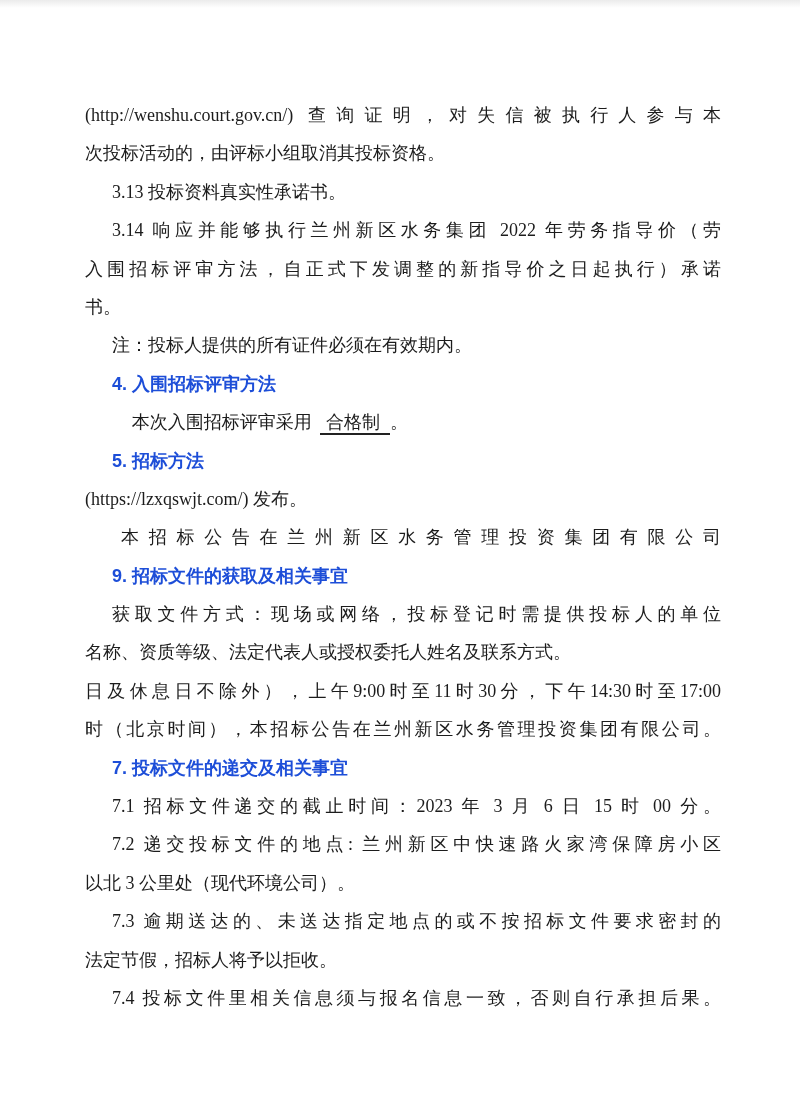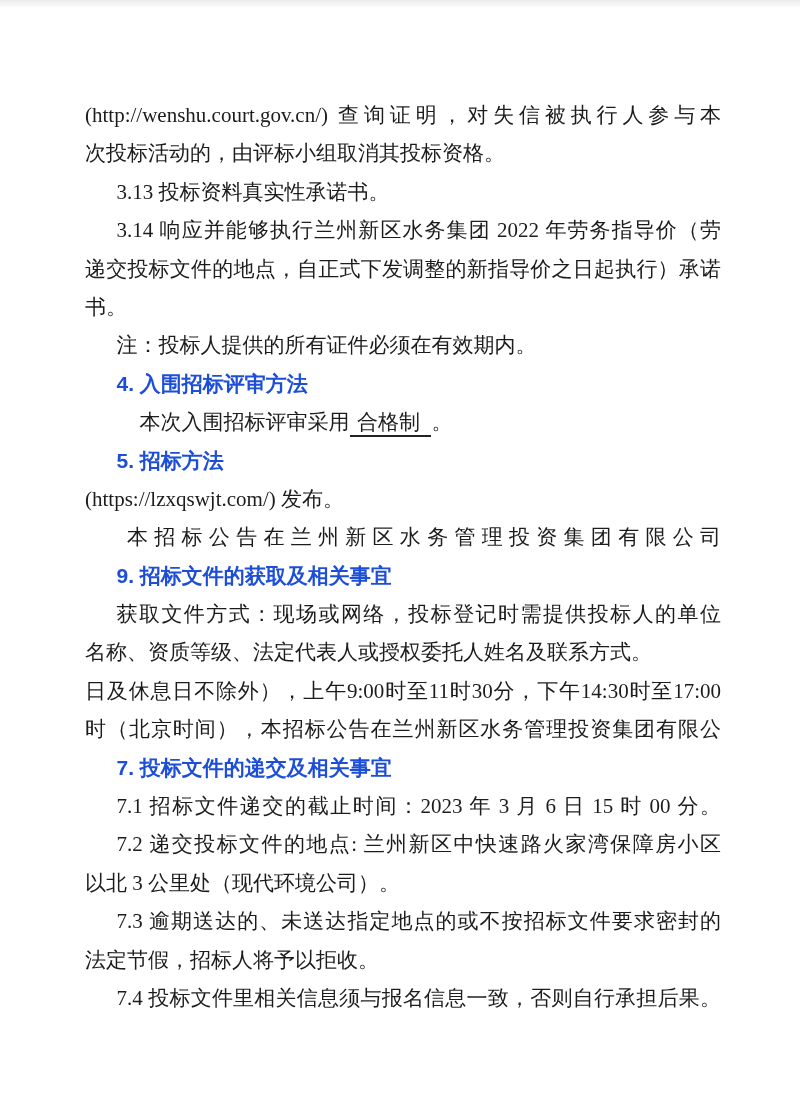--- a/index.html
+++ b/index.html
@@ -21,21 +21,21 @@
     background: linear-gradient(to bottom, #ebebeb, #ffffff);
   }
   .content {
     position: absolute;
     top: 96px;
     left: 85px;
     width: 636px;
   }
   .ln {
     font-family: "Liberation Serif", "DejaVu Serif", serif;
-    font-size: 21px;
+    font-size: 18px;
     color: #1c1c1c;
     height: 38.4px;
     line-height: 38.4px;
     overflow: hidden;
     text-align: left;
   }
   .jfull {
     text-align: justify;
     text-align-last: justify;
     text-justify: inter-character;
@@ -45,34 +45,35 @@
   .ind3 { text-indent: 2.6em; }
   .heading {
     font-family: "Liberation Sans", "DejaVu Sans", sans-serif;
     font-weight: 700;
     color: #1d4ed8;
   }
   .uline {
     border-bottom: 2px solid #222222;
     padding: 0 0.55em 1px 0.35em;
     white-space: pre;
+    margin-left: 8px;
   }
 </style>
 </head>
 <body>
 
 <div class="page">
   <div class="top-edge"></div>
   <div class="content">
 
     <div class="ln jfull">(http://wenshu.court.gov.cn/) 查询证明，对失信被执行人参与本</div>
     <div class="ln">次投标活动的，由评标小组取消其投标资格。</div>
     <div class="ln ind1">3.13 投标资料真实性承诺书。</div>
     <div class="ln ind1 jfull">3.14 响应并能够执行兰州新区水务集团 2022 年劳务指导价（劳</div>
-    <div class="ln jfull">递交投标文件的地点，自正式下发调整的新指导价之日起执行）承诺</div>
+    <div class="ln jfull">入围招标评审方法，自正式下发调整的新指导价之日起执行）承诺</div>
     <div class="ln">书。</div>
     <div class="ln ind1">注：投标人提供的所有证件必须在有效期内。</div>
 
     <div class="ln ind1 heading">4. 入围招标评审方法</div>
 
     <div class="ln ind3">
       <span>本次入围招标评审采用</span><span class="uline">合格制</span><span>。</span>
     </div>
 
     <div class="ln ind1 heading">5. 招标方法</div>

